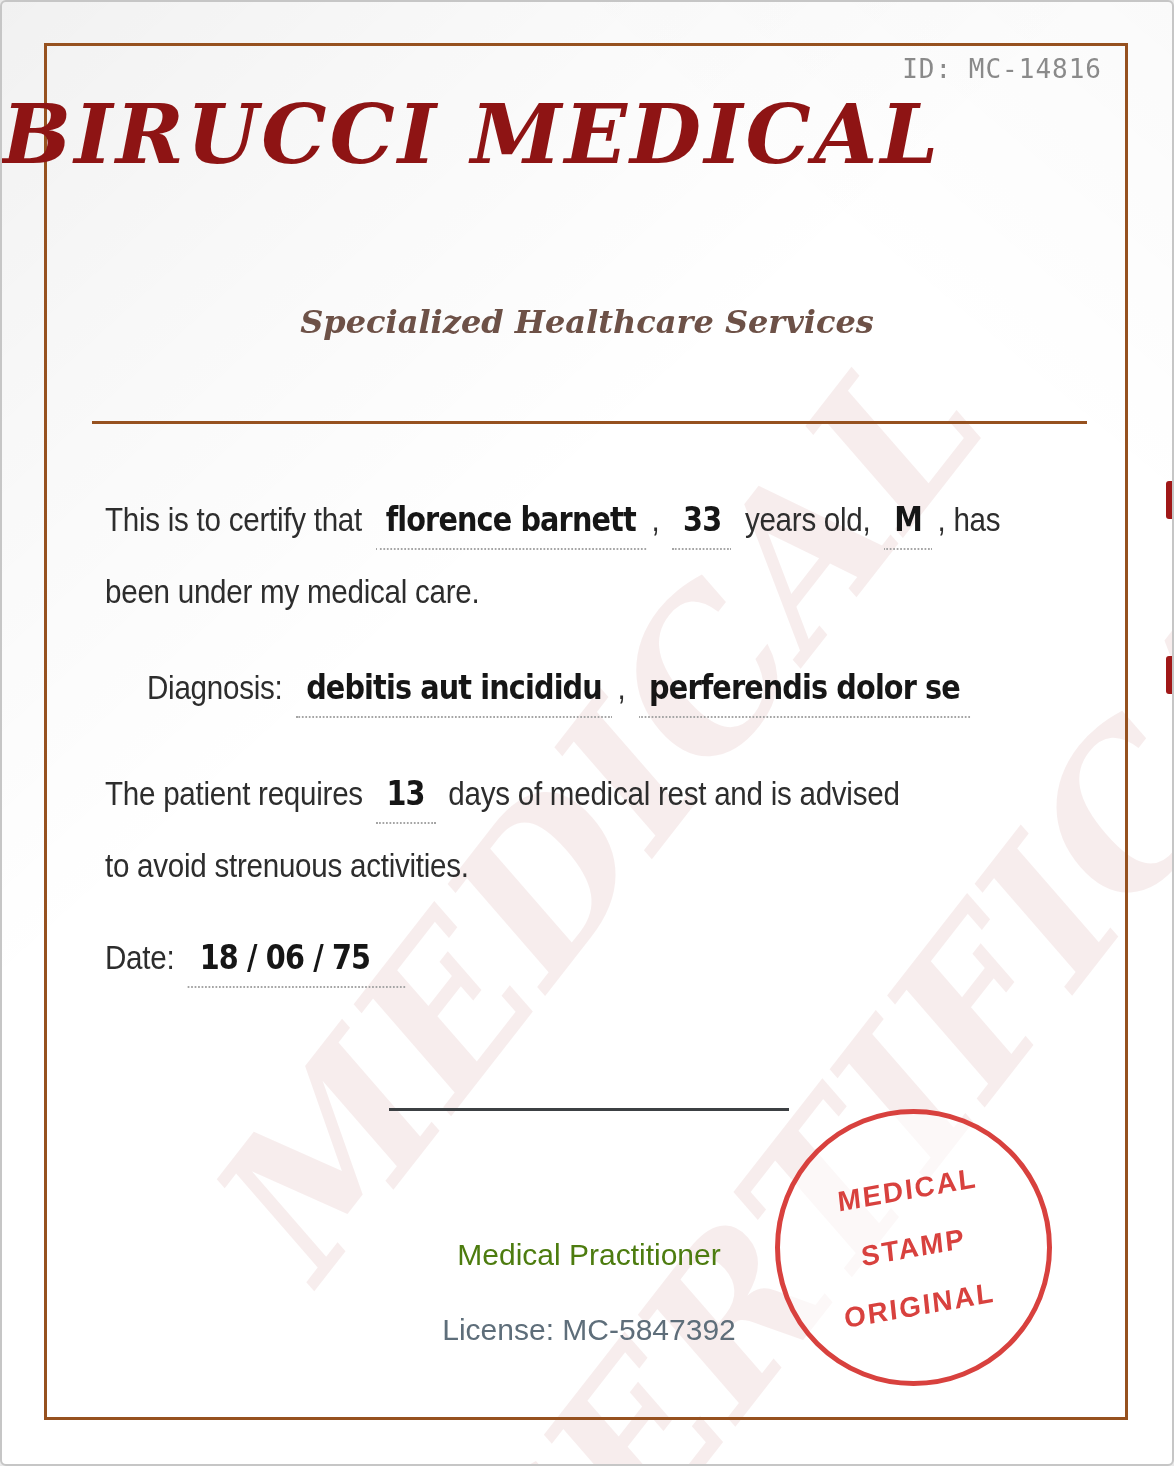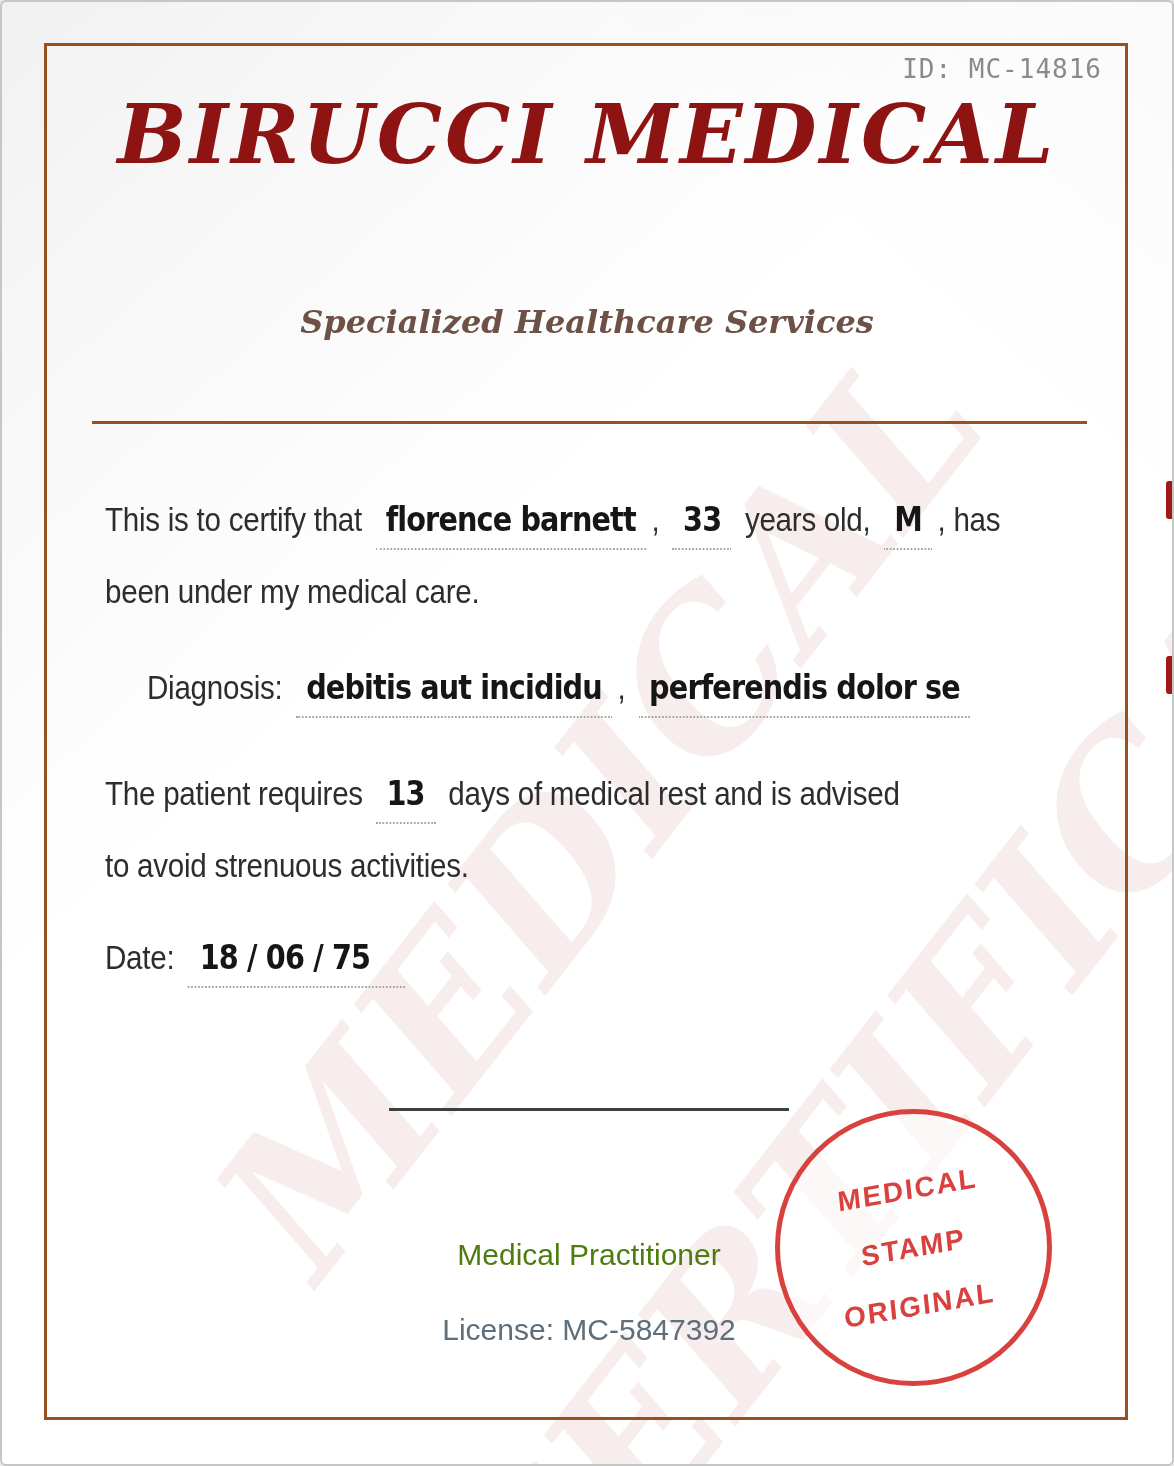--- a/index.html
+++ b/index.html
@@ -51,21 +51,20 @@
     position: absolute; z-index: 5;
     top: 52px; right: 70px;
     font-family: "DejaVu Sans Mono", monospace;
     font-size: 26px; letter-spacing: 1px;
     color: #8a8a8a;
   }
 
   .title {
     position: absolute; z-index: 5;
     left: 0; right: 0; top: 82px;
-    text-align: center;
     font-family: "DejaVu Serif", serif;
     font-style: italic; font-weight: bold;
     font-size: 82px; line-height: 100px; letter-spacing: 3px;
     color: #8e1414;
   }
 
   .tagline {
     position: absolute; z-index: 5;
     left: 0; right: 0; top: 301px;
     text-align: center;

